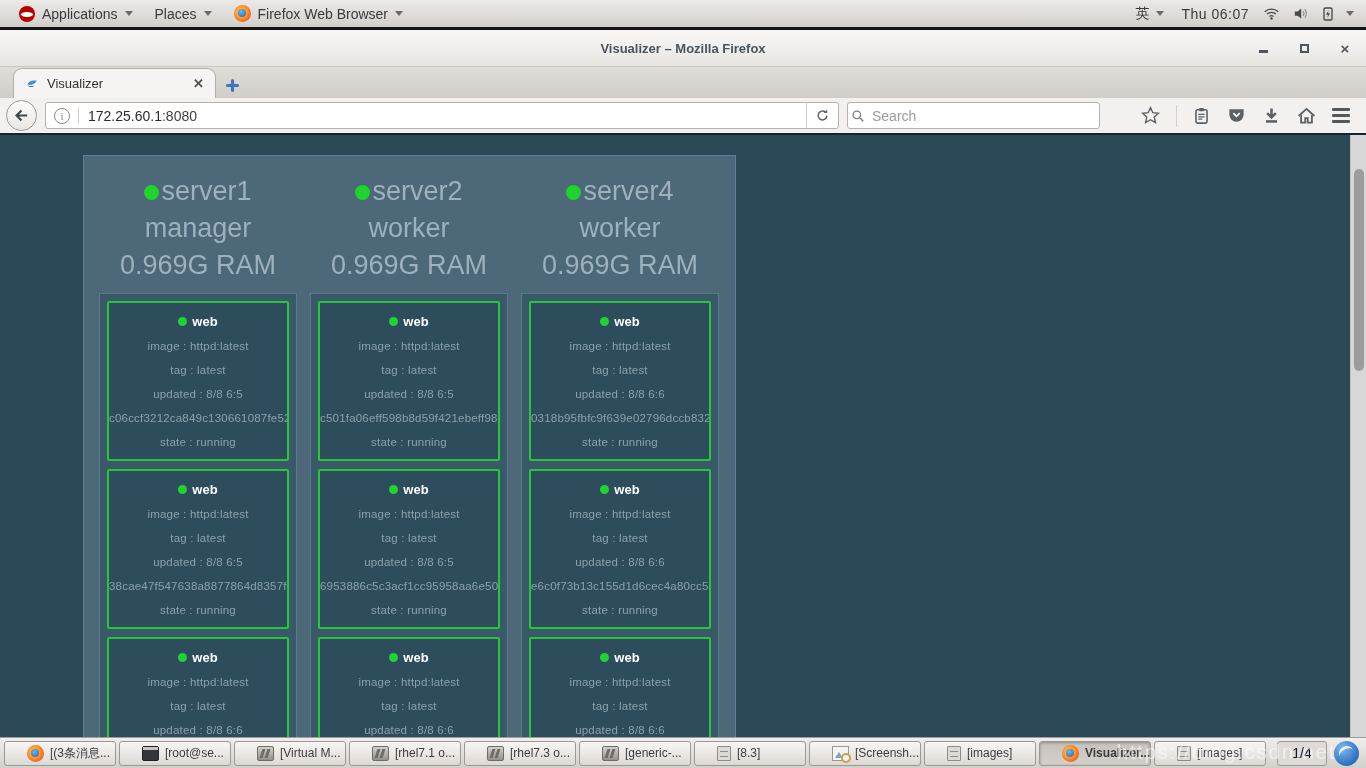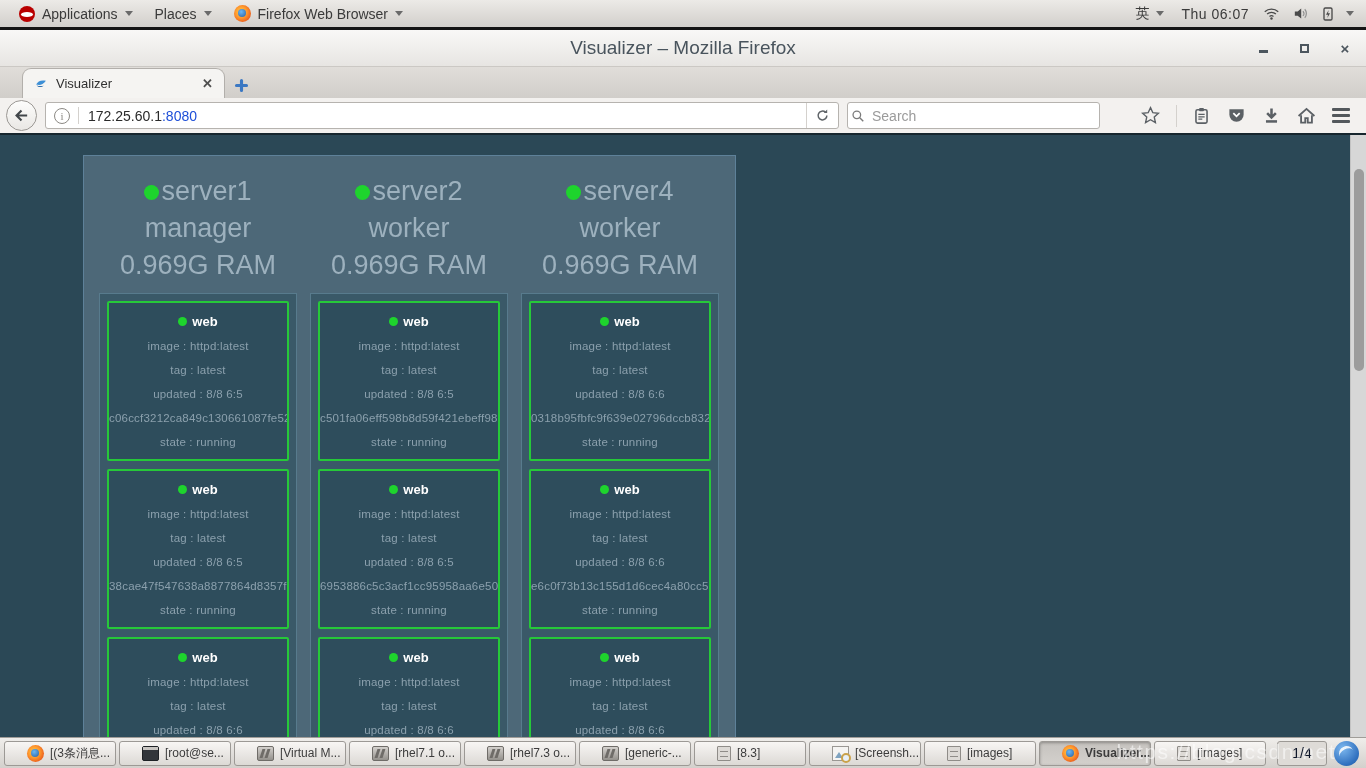--- a/index.html
+++ b/index.html
@@ -14,40 +14,40 @@
   .redhat-ico::after{content:"";position:absolute;left:2px;top:6px;width:12px;height:5px;background:#fff;border-radius:50%}
   .ff-ico{width:17px;height:17px;border-radius:50%;background:radial-gradient(circle at 42% 42%,#ffd24d,#ff9a2e 40%,#ea5d1d 75%,#cf4413);position:relative}
   .ff-ico::after{content:"";position:absolute;left:4px;top:4px;width:8px;height:8px;border-radius:50%;background:radial-gradient(circle at 40% 35%,#6ab7f5,#2c5f9e)}
   .panel-right{margin-left:auto;display:flex;align-items:center;gap:13px;padding-right:4px}
   .im-label{font-size:14px;color:#3a3a3a}
   .clock{font-size:14px;color:#3a3a3a;letter-spacing:.5px}
   .tray{display:flex;align-items:center;gap:10px}
 
   
   .titlebar{height:37px;background:linear-gradient(#f9f8f7,#e7e5e2);border-bottom:1px solid #cbc8c4;display:flex;align-items:center;justify-content:center;position:relative;flex:0 0 auto}
-  .win-title{font-size:19px;font-weight:normal;color:#49545d}
+  .win-title{font-size:13px;font-weight:bold;color:#49545d}
   .win-controls{position:absolute;right:14px;top:0;height:100%;display:flex;align-items:center;gap:27px}
   .wc{display:flex;align-items:center;justify-content:center;width:14px;height:14px}
   .wc-min-bar{width:9px;height:3px;background:#4c565e;margin-top:7px}
   .wc-max-box{width:9px;height:9px;border:2px solid #4c565e}
   .wc-x{color:#4c565e;font-size:15px;font-weight:bold;line-height:1}
 
   .tabstrip{height:31px;background:linear-gradient(#e0ddd9,#d1ceca);display:flex;align-items:flex-end;flex:0 0 auto}
-  .tab{margin-left:22px;width:203px;height:30px;background:#f5f4f2;border:1px solid #b2afab;border-bottom:none;border-radius:9px 9px 0 0;display:flex;align-items:center;padding:0 11px;gap:8px}
+  .tab{margin-left:13px;width:203px;height:30px;background:#f5f4f2;border:1px solid #b2afab;border-bottom:none;border-radius:9px 9px 0 0;display:flex;align-items:center;padding:0 11px;gap:8px}
   .tab-title{font-size:13px;color:#303030;flex:1}
   .tab-close{color:#4f4f4f;font-size:13px;font-weight:bold;cursor:default}
   .newtab{margin-left:9px;margin-bottom:5px;display:flex;align-items:center}
 
   .navbar{height:37px;background:#f3f1ef;border-bottom:2px solid #17262e;display:flex;align-items:center;padding:0 6px;gap:8px;flex:0 0 auto}
   .back-btn{width:31px;height:31px;border-radius:50%;border:1px solid #9b9894;background:linear-gradient(#fdfdfc,#e9e7e4);display:flex;align-items:center;justify-content:center;flex:0 0 auto}
   .urlbar{width:794px;height:27px;background:#fff;border:1px solid #b6b3af;border-radius:3px;display:flex;align-items:center;flex:0 0 auto}
   .info-icon{width:16px;height:16px;border-radius:50%;border:1px solid #8c8984;color:#8c8984;font-size:11px;display:flex;align-items:center;justify-content:center;margin:0 8px;font-family:"Liberation Serif",serif}
   .url-div{width:1px;height:17px;background:#d4d1cd;margin-right:9px}
   .url-host{font-size:14px;color:#2a2a2a}
-  .url-port{font-size:14px;color:#1d4ed8}
+  .url-port{font-size:14px;color:#404040}
   .reload-btn{margin-left:auto;width:32px;height:100%;border-left:1px solid #d4d1cd;display:flex;align-items:center;justify-content:center}
   .searchbox{width:253px;height:27px;background:#fff;border:1px solid #b6b3af;border-radius:3px;display:flex;align-items:center;padding:0 3px;gap:7px;flex:0 0 auto}
   .searchbox input{border:none;outline:none;flex:1;font-size:14px;color:#333;background:transparent;font-family:"Liberation Sans",sans-serif}
   .searchbox input::placeholder{color:#9b9b9b}
   .nav-icons{margin-left:auto;display:flex;align-items:center;gap:15px;padding-right:10px}
   .vdiv{width:1px;height:22px;background:#d4d1cd}
   .burger{display:flex;flex-direction:column;gap:3px}
   .burger span{width:18px;height:3px;background:#53585c;border-radius:1px}
 
   

